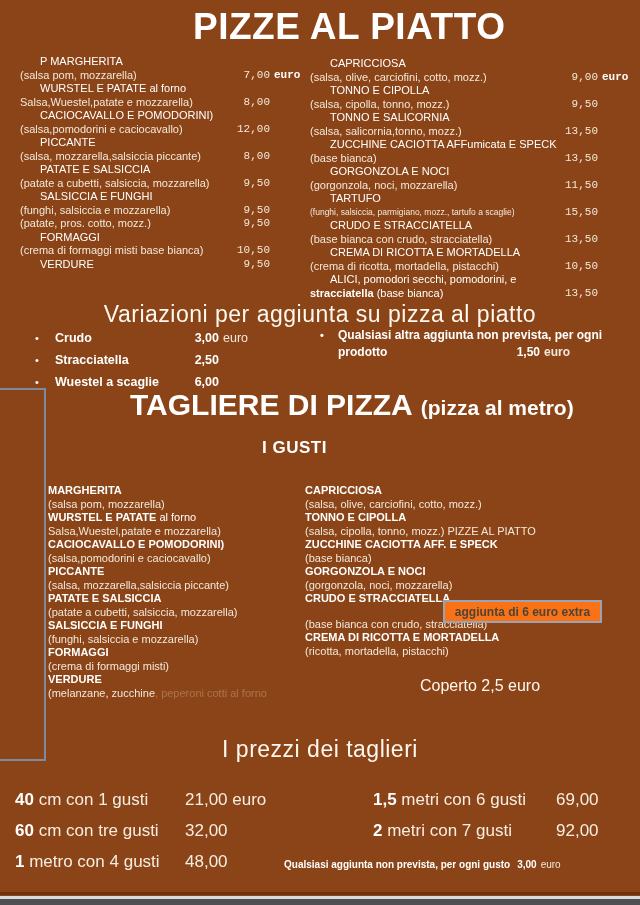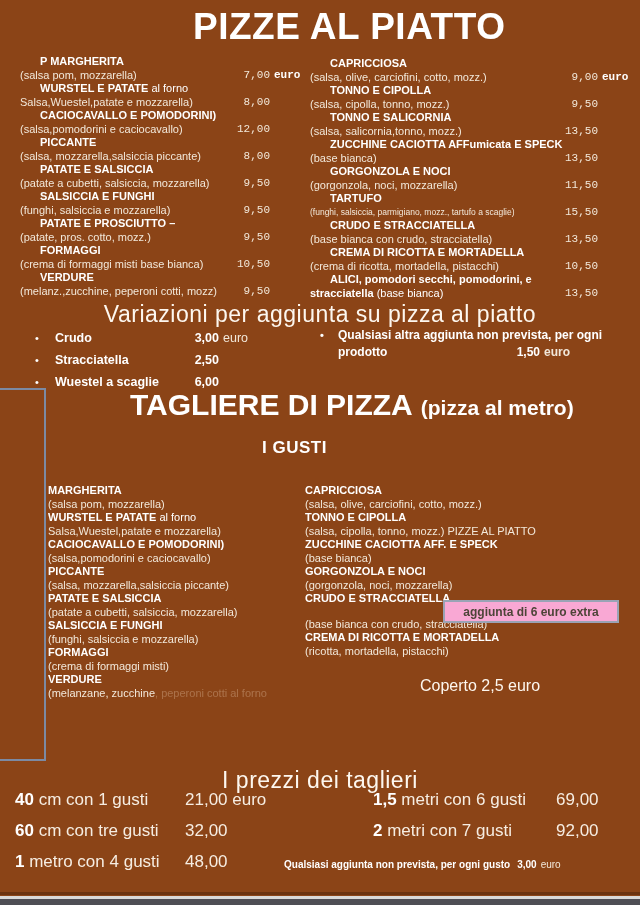--- a/index.html
+++ b/index.html
@@ -9,21 +9,21 @@
 
   
   #main-title{position:absolute; left:193px; top:6px; font-size:37px; font-weight:bold; color:#ffffff; letter-spacing:0.5px; white-space:nowrap;}
 
   
   .menu-col{position:absolute; font-size:11px; line-height:13.5px;}
   #col-left{left:20px; top:55px; width:302px;}
   #col-right{left:310px; top:57px; width:326px;}
   .pz-item{position:relative; white-space:nowrap;}
   .pz-name{font-weight:normal; color:#ffffff; height:13.5px;}
-  .pz-name .b{font-weight:bold;padding-left:20px;}
+  .pz-name .b{font-weight:normal;padding-left:20px;}
   .pz-name2{display:none; height:13.5px;}
   .two_line .pz-name2{display:block;}
   .pz-desc{color:#f2e8da; height:13.5px;}
   .pz-desc:empty{display:none;}
   .small .pz-desc{font-size:8.5px;}
   .pz-price{position:absolute; bottom:0; color:#f2e8da;font-family:Liberation Mono, monospace;}
   #col-left .pz-price{left:212px;}
   #col-right .pz-price{left:250px;}
   .pz-price .num{display:inline-block; width:38px; text-align:right;}
   .pz-price .psuf{font-weight:bold; color:#fff; margin-left:4px;}
@@ -56,27 +56,27 @@
   #gusti-left{left:48px; top:484px; width:255px;}
   #gusti-right{left:305px; top:484px; width:330px;}
   .gs-item{position:relative; white-space:nowrap;}
   .gs-name{color:#fff; height:13.5px;}
   .gs-name .b{font-weight:bold;}
   .gs-desc{color:#f2e8da; height:13.5px;}
   .gap .gs-desc{margin-top:12px;}
   .faint{color:rgba(255,235,210,0.28);}
 
   
-  #tooltip{position:absolute; left:443px; top:600px; width:176px; height:23px; background:#f9a8d4; border:2px solid #9aa3b5; box-sizing:border-box; color:#4d4438; font-size:12px; font-weight:bold; display:flex; align-items:center; justify-content:center; z-index:5;}
+  #tooltip{position:absolute; left:443px; top:600px; width:159px; height:23px; background:#f97316; border:2px solid #9aa3b5; box-sizing:border-box; color:#4d4438; font-size:12px; font-weight:bold; display:flex; align-items:center; justify-content:center; z-index:5;}
 
   
   #coperto{position:absolute; left:420px; top:677px; font-size:16px; color:#fdf7ef;}
 
   
-  #prezzi-title{position:absolute; top:736px; left:0; width:100%; text-align:center; font-size:23px; font-weight:400; color:#fdf7ef; letter-spacing:0.5px;margin-top:31px;}
+  #prezzi-title{position:absolute; top:736px; left:0; width:100%; text-align:center; font-size:23px; font-weight:400; color:#fdf7ef; letter-spacing:0.5px;}
   .prz-col{position:absolute; font-size:17px;}
   #prz-left{left:15px; top:790px; width:310px;}
   #prz-right{left:373px; top:790px; width:270px;}
   .prz-row{position:relative; height:31px; line-height:20px; white-space:nowrap; color:#f6ede2;}
   .prz-row .qty{font-weight:bold; color:#ffffff;}
   #prz-left .prz-price{position:absolute; left:170px; top:0;}
   #prz-right .prz-price{position:absolute; left:183px; top:0;}
   #prz-note{position:absolute; left:284px; top:859px; font-size:10px; font-weight:bold; white-space:nowrap; color:#fff;}
   #prz-note .num{margin-left:7px;}
   #prz-note .nsuf{font-weight:normal; color:#f2e8da; margin-left:4px;}
@@ -130,37 +130,35 @@
   </div>
 
   <div class="pz-item">
     <div class="pz-name"><span class="b">SALSICCIA E FUNGHI</span><span></span></div>
 
     <div class="pz-desc">(funghi, salsiccia e mozzarella)</div>
     <span class="pz-price"><span class="num">9,50</span><span class="psuf"></span></span>
   </div>
 
   <div class="pz-item">
-    <div class="pz-name"><span class="b">PATATE E PROSCIUTTO –</span><span></span></div>
 
     <div class="pz-desc">(patate, pros. cotto, mozz.)</div>
     <span class="pz-price"><span class="num">9,50</span><span class="psuf"></span></span>
   </div>
 
   <div class="pz-item">
     <div class="pz-name"><span class="b">FORMAGGI</span><span></span></div>
 
     <div class="pz-desc">(crema di formaggi misti base bianca)</div>
     <span class="pz-price"><span class="num">10,50</span><span class="psuf"></span></span>
   </div>
 
   <div class="pz-item">
     <div class="pz-name"><span class="b">VERDURE</span><span></span></div>
 
-    <div class="pz-desc">(melanz.,zucchine, peperoni cotti, mozz)</div>
     <span class="pz-price"><span class="num">9,50</span><span class="psuf"></span></span>
   </div>
 </div>
   <div id="col-right" class="menu-col">
   <div class="pz-item">
     <div class="pz-name"><span class="b">CAPRICCIOSA</span><span></span></div>
 
     <div class="pz-desc">(salsa, olive, carciofini, cotto, mozz.)</div>
     <span class="pz-price"><span class="num">9,00</span><span class="psuf">euro</span></span>
   </div>

